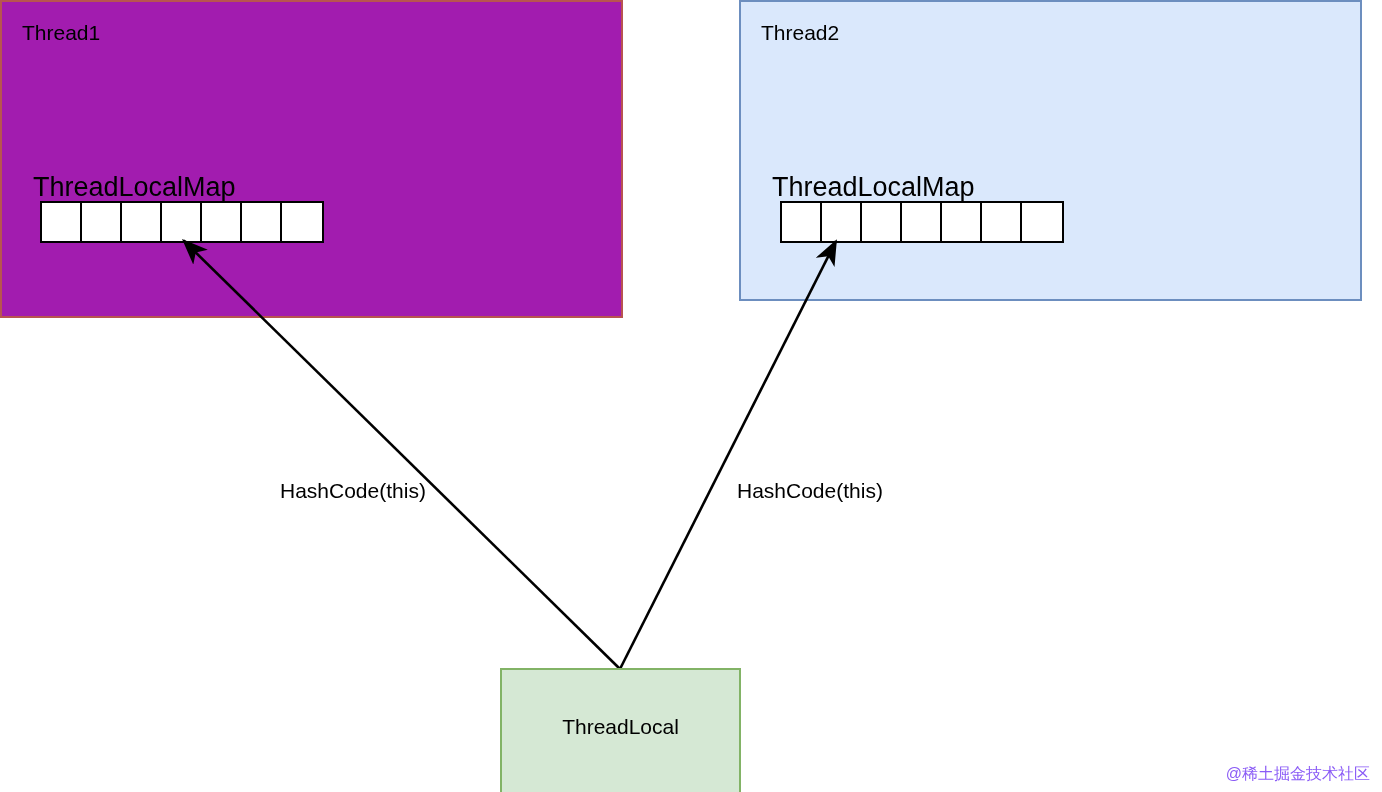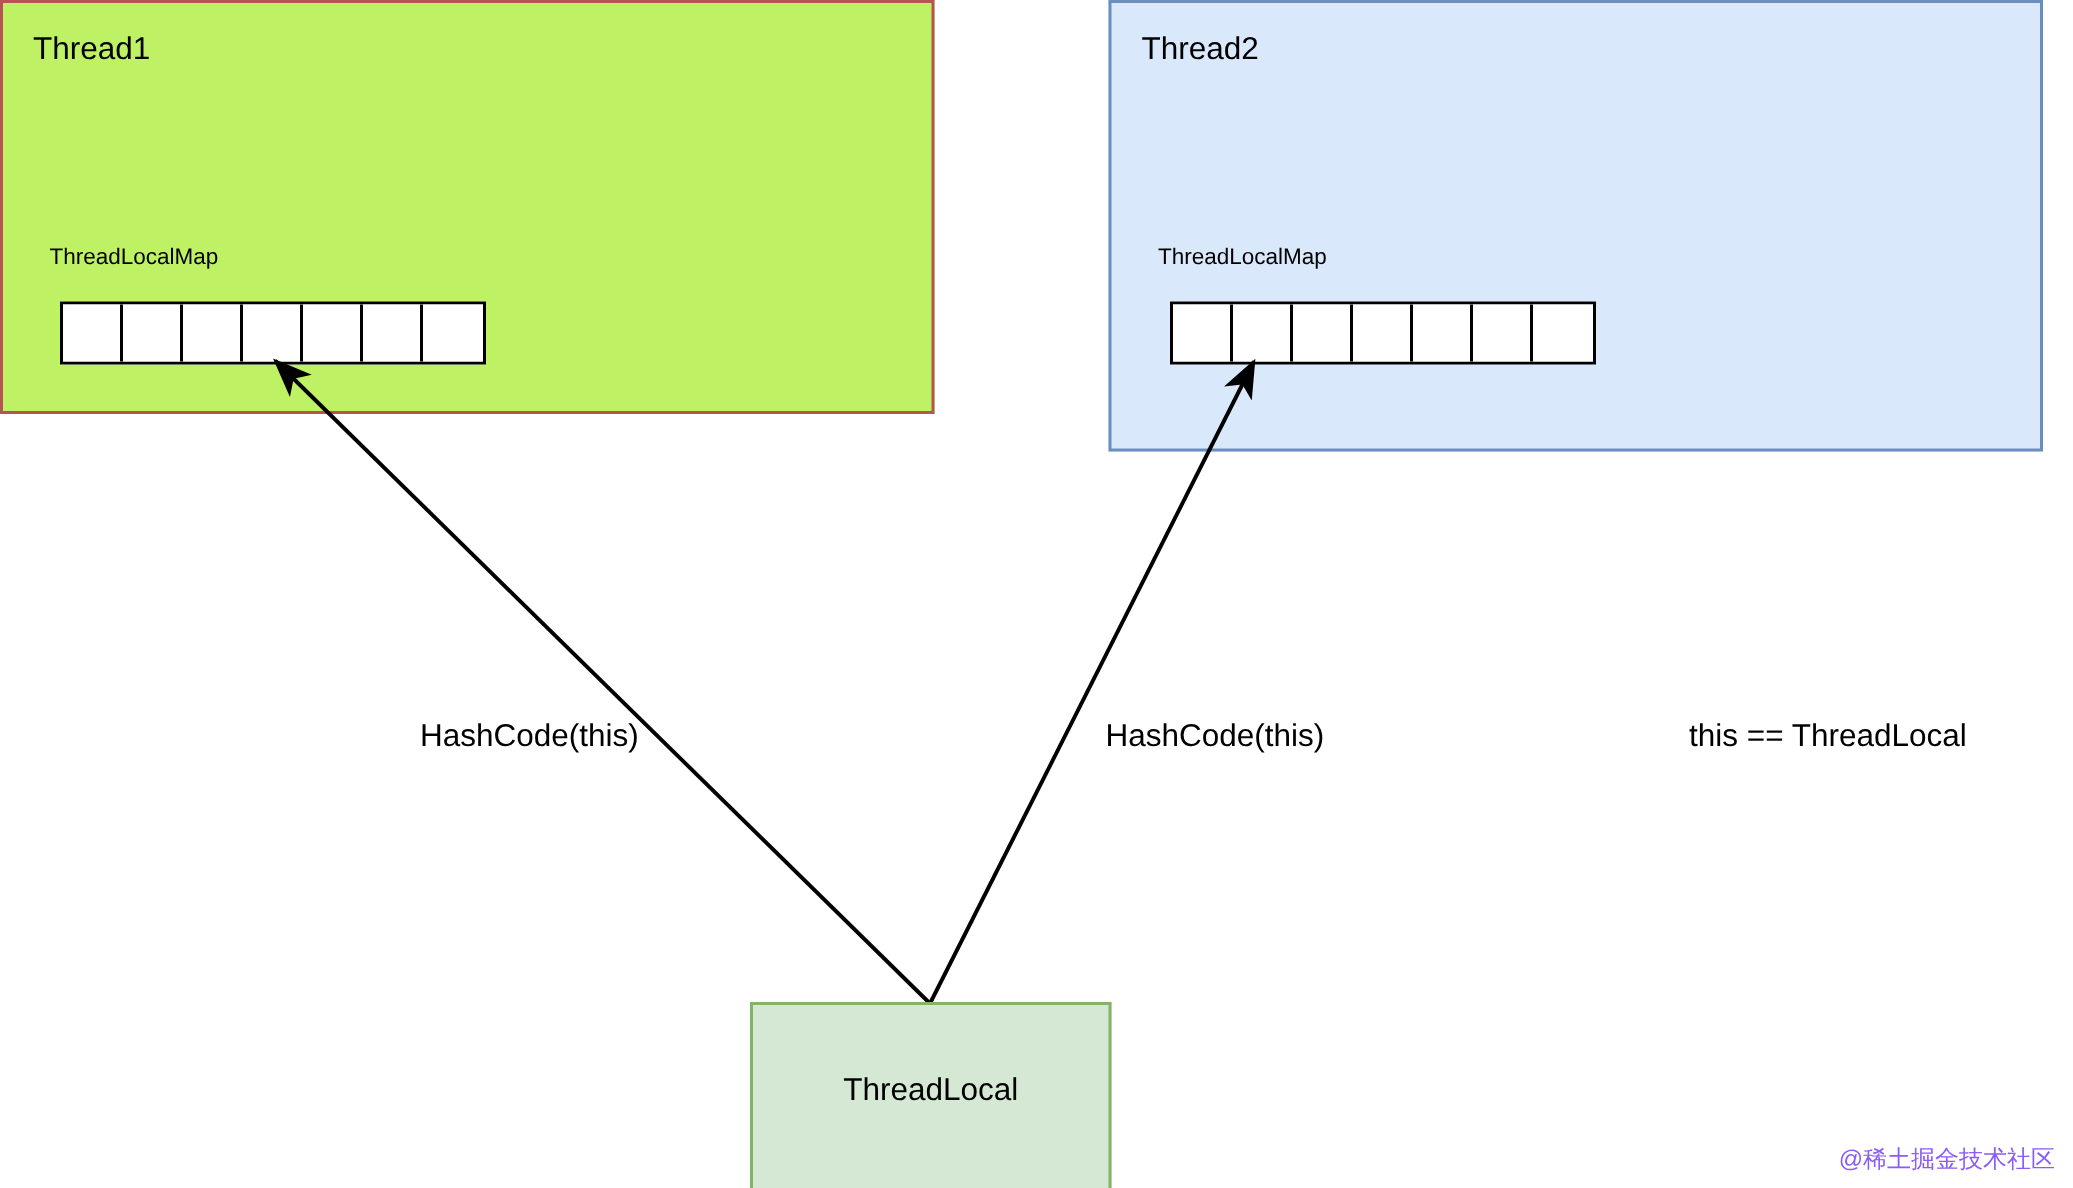--- a/index.html
+++ b/index.html
@@ -26,22 +26,22 @@
   .thread-box {
     position: absolute;
     box-sizing: border-box;
     border-style: solid;
     border-width: 2px;
   }
   #thread1-box {
     left: 0px;
     top: 0px;
     width: 623px;
-    height: 276px;
-    background: #bef264;
+    height: 318px;
+    background: #a21caf;
     border-color: #b85450;
   }
   #thread2-box {
     left: 739px;
     top: 0px;
     width: 623px;
     height: 301px;
     background: #dae8fc;
     border-color: #6c8ebf;
     padding-left: 10px;
@@ -52,22 +52,22 @@
     left: 20px;
     top: 18px;
     font-size: 21px;
     line-height: 26px;
     white-space: nowrap;
     color: #000000;
   }
   .map-label {
     position: absolute;
     left: 31px;
-    top: 157px;
-    font-size: 15px;
+    top: 172px;
+    font-size: 27px;
     line-height: 26px;
     white-space: nowrap;
     color: #000000;
   }
 
   
   .cell-strip {
     position: absolute;
     top: 201px;
     display: flex;
@@ -187,21 +187,20 @@
       </marker>
     </defs>
 
     <line x1="620" y1="669" x2="183.5" y2="240.5" stroke="#000000" stroke-width="2.6" marker-end="url(#arrowhead)"></line>
 
     <line x1="620" y1="669" x2="836" y2="241" stroke="#000000" stroke-width="2.6" marker-end="url(#arrowhead)"></line>
   </svg>
 
   <div class="edge-label" id="label-hash-left">HashCode(this)</div>
   <div class="edge-label" id="label-hash-right">HashCode(this)</div>
-  <div class="edge-label" id="label-identity">this == ThreadLocal</div>
 
   <div id="threadlocal-box">
     <div id="threadlocal-label">ThreadLocal</div>
   </div>
 
   <div id="watermark">@稀土掘金技术社区</div>
 
 </div>
 
 </body></html>

